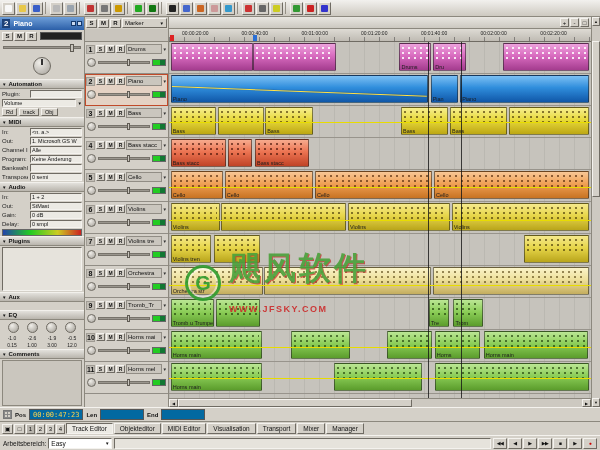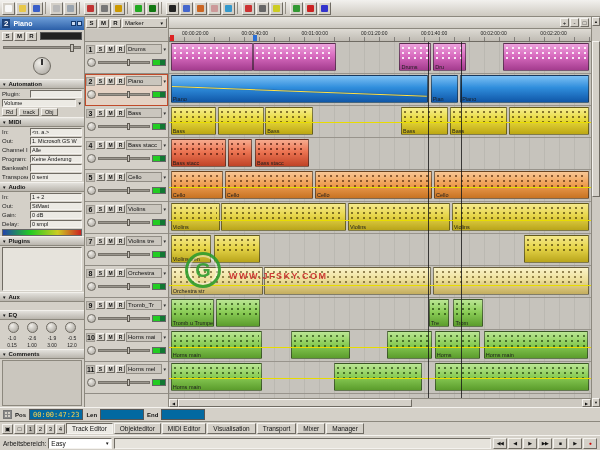--- a/index.html
+++ b/index.html
@@ -96,21 +96,21 @@
 .win-ic{width:11px;height:10px;display:inline-flex;align-items:center;justify-content:center;font-size:6px}
 .bottombar{height:15px;display:flex;align-items:center;gap:2px;padding:0 3px;background:#d4d0c8;border-top:1px solid #f4f2ee;font-size:6.5px}
 .ws-select{width:64px;height:11px;background:#fff;border:1px solid;border-color:#6f6b63 #f4f2ee #f4f2ee #6f6b63;display:inline-flex;align-items:center;justify-content:space-between;padding:0 2px}
 .ws-field{flex:1;height:11px;background:#e6e3dc;border:1px solid;border-color:#6f6b63 #f4f2ee #f4f2ee #6f6b63}
 .tr-btn{width:14px;height:11px;display:inline-flex;align-items:center;justify-content:center;font-size:5px;letter-spacing:-.5px}
 .tr-btn[data-name="record-button"]{color:#c00}
 .watermark{position:absolute;left:185px;top:252px;display:flex;align-items:center;gap:8px;z-index:40;opacity:.9;pointer-events:none}
 .wm-logo{width:36px;height:36px;border:3px solid #2f9d2f;border-radius:50%;display:flex;align-items:center;justify-content:center;box-shadow:inset 0 0 0 2px rgba(255,255,255,.5)}
 .wm-g{font-size:20px;font-weight:bold;color:#2f9d2f}
 .wm-title{font-size:32px;font-weight:bold;color:#4aa03a;text-shadow:1px 1px 0 rgba(200,40,40,.8);line-height:1;letter-spacing:3px}
-.wm-site{font-size:9px;font-weight:bold;color:#cc2a2a;letter-spacing:1.5px;margin-top:12px}
+.wm-site{font-size:9px;font-weight:bold;color:#cc2a2a;letter-spacing:1.5px;margin-top:20px}
 </style>
 </head>
 <body>
 
 <div class="app" data-name="samplitude-window">
 
   <div class="toolbar" id="toolbar" data-name="main-toolbar">
       <div class="tb-icon bevel" data-name="new-project-icon">
         <div class="tb-glyph" style="background: rgb(248, 248, 248);"></div>
       </div>
@@ -753,17 +753,18 @@
         <div class="tr-btn bevel" data-name="play-button">▶</div>
         <div class="tr-btn bevel" data-name="record-button">●</div>
       </span>
   </div>
 
   <div class="watermark" data-name="watermark">
     <div class="wm-logo" data-name="watermark-logo-icon">
         <span class="wm-g">G</span>
       </div>
     <div>
+      <div class="wm-title" data-name="watermark-title">飓风软件</div>
       <div class="wm-site" data-name="watermark-site">WWW.JFSKY.COM</div>
     </div>
   </div>
 
 </div>
 
 </body></html>

